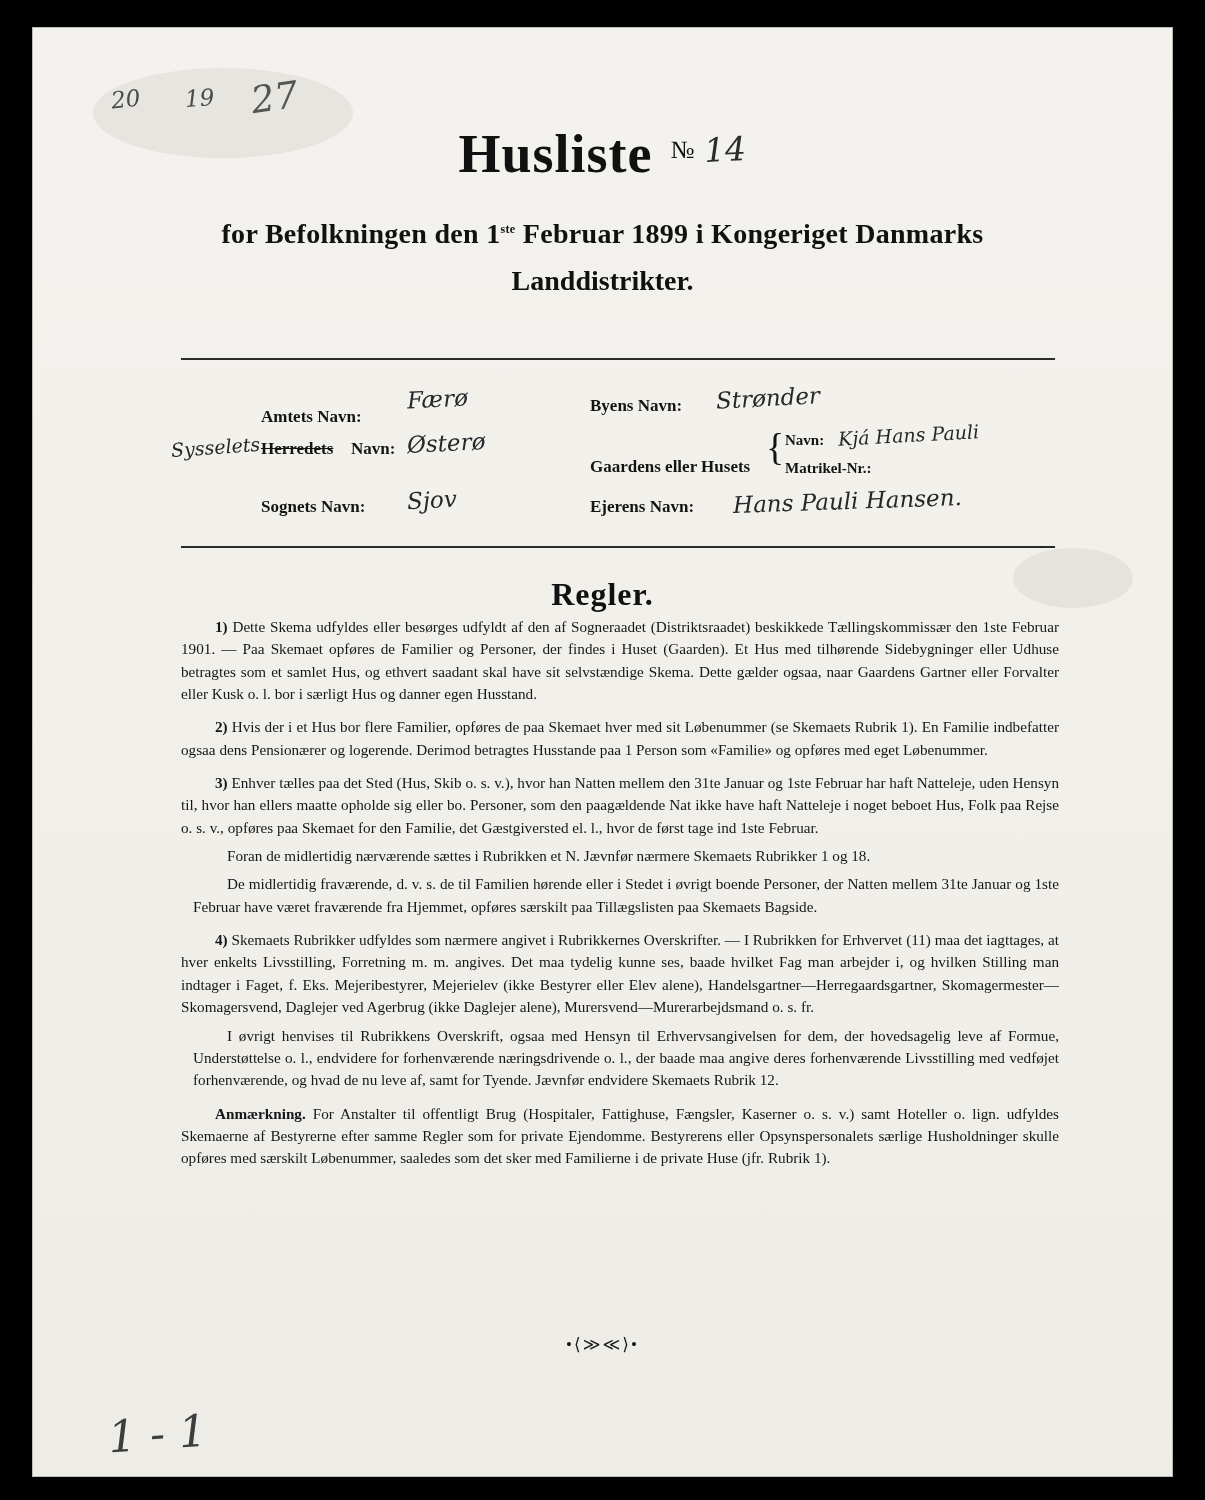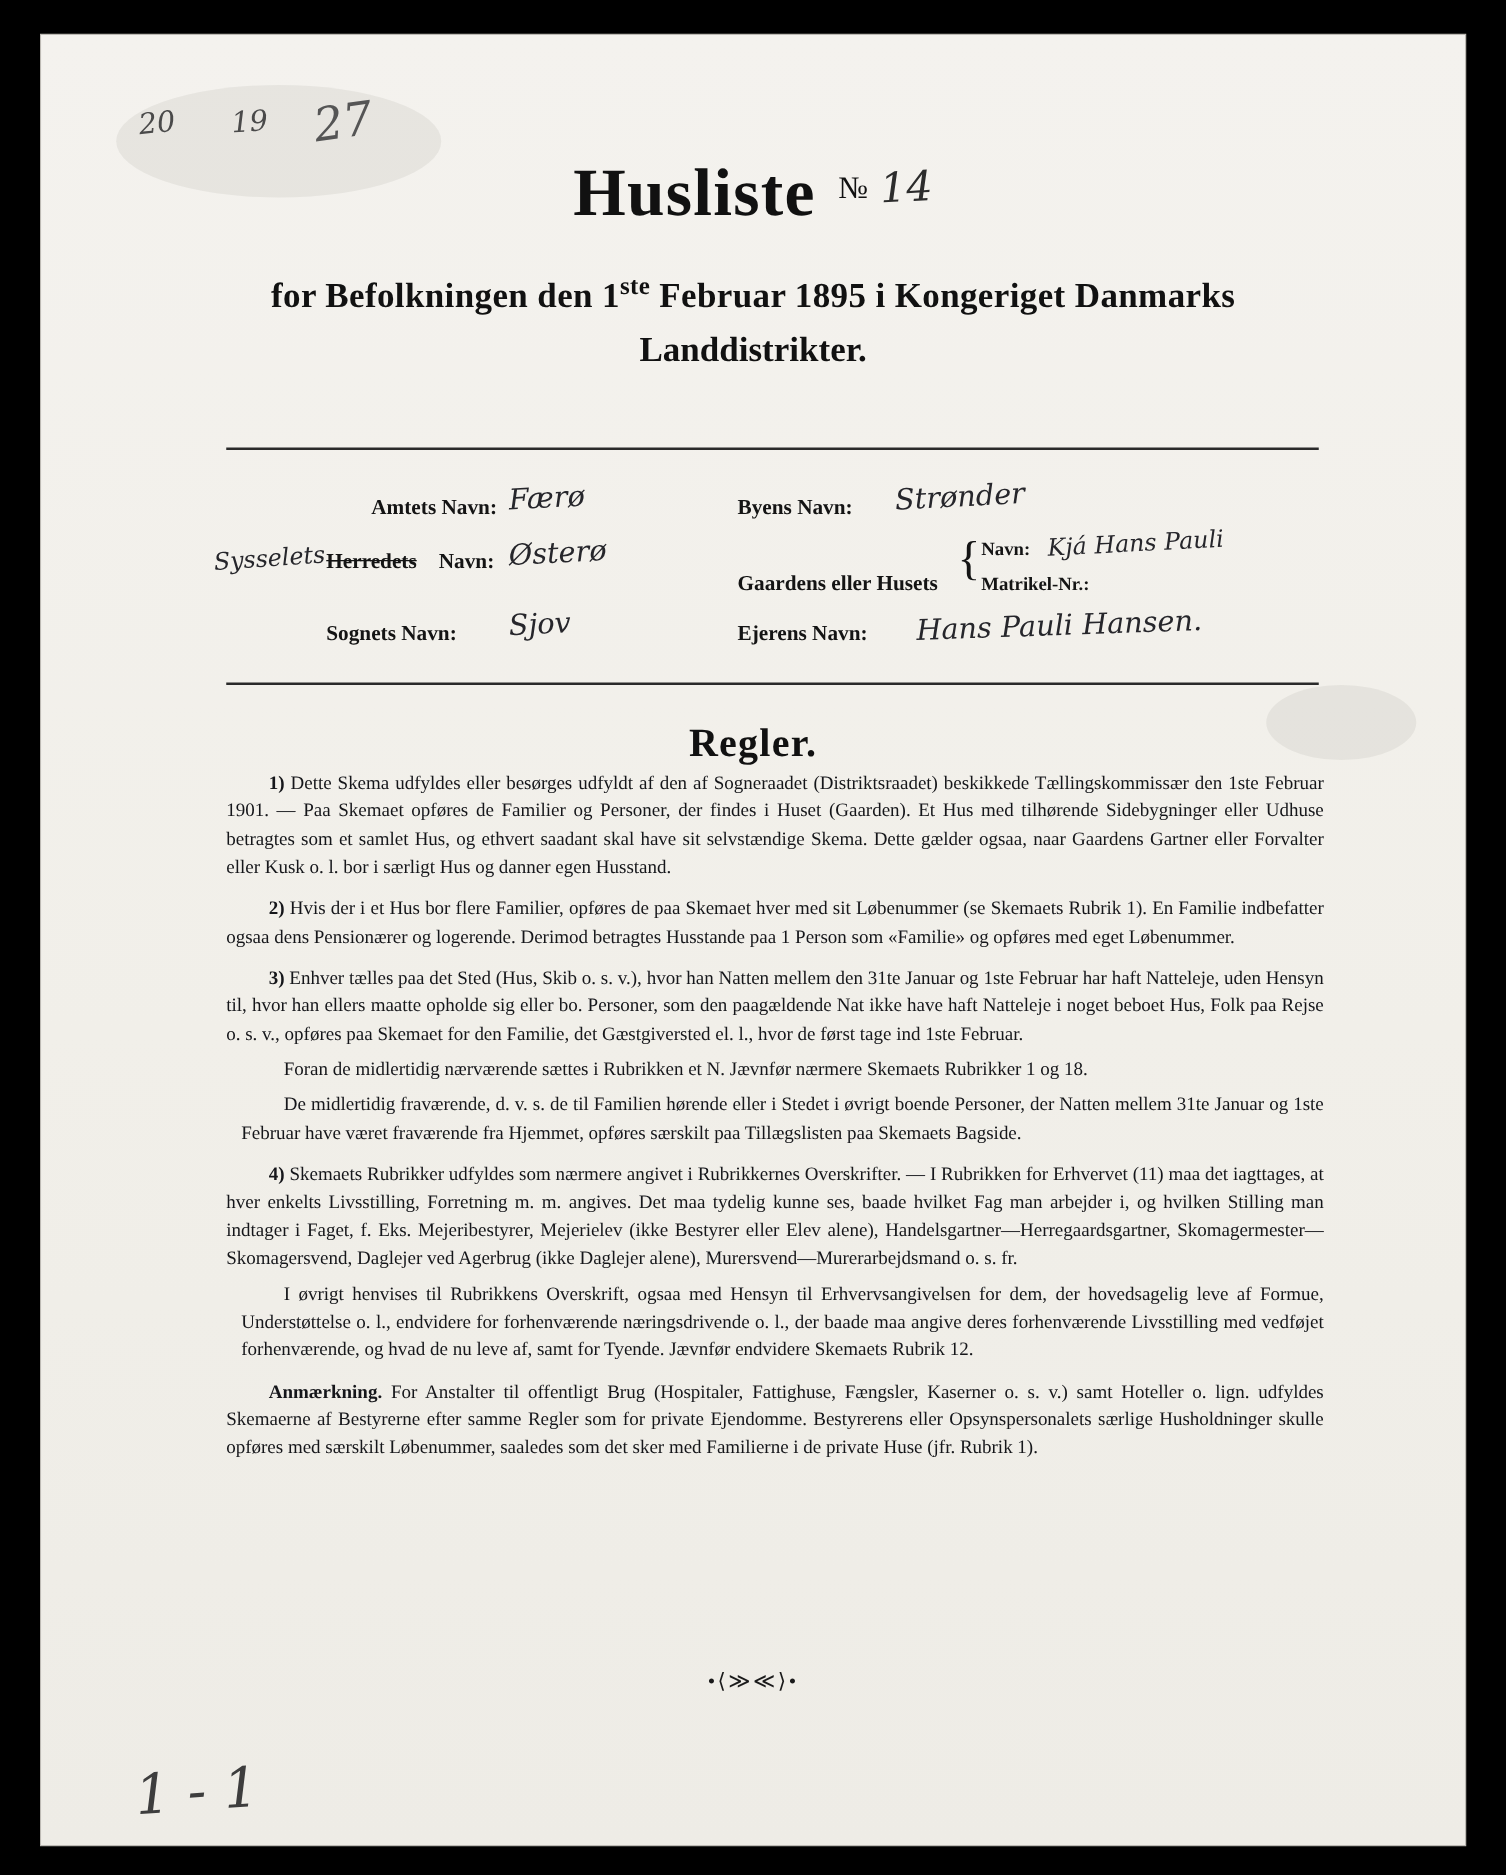--- a/index.html
+++ b/index.html
@@ -74,21 +74,21 @@
   }
   #subtitle1 {
     position: absolute;
     left: 110px; right: 110px; top: 190px;
     text-align: center;
     font-size: 28px;
     font-weight: bold;
     color: #111;
     letter-spacing: 0.3px;
   }
-  #subtitle1 sup { font-size: 20px; }
+  #subtitle1 sup { font-size: 12px; }
   #subtitle2 {
     position: absolute;
     left: 0; right: 0; top: 237px;
     text-align: center;
     font-size: 28px;
     font-weight: bold;
     color: #111;
   }
   
   .hrule {
@@ -182,27 +182,27 @@
     <div class="pencil" id="mark-27">27</div>
     <div class="pencil" id="mark-bottom">1 - 1</div>
 
     <div id="title-row">
       <span class="title-main">Husliste</span>
       <span class="title-no">№</span>
       <span class="title-num-hand">14</span>
     </div>
 
     <div id="subtitle1">
-      <span>for Befolkningen den 1</span><sup>ste</sup><span> Februar 1895 i Kongeriget Danmarks</span>
+      <span>for Befolkningen den 1</span><sup>ste</sup><span> Februar 1899 i Kongeriget Danmarks</span>
     </div>
     <div id="subtitle2">Landdistrikter.</div>
 
     <div class="hrule" id="rule-top"></div>
 
-    <div class="form-label" style="left:228px; top:368px;margin-left:36px;">Amtets Navn:</div>
+    <div class="form-label" style="left:228px; top:379px;">Amtets Navn:</div>
     <div class="hand md" style="left:374px; top:358px; transform:rotate(-3deg);">Færø</div>
 
     <div class="hand sm" style="left:138px; top:408px; transform:rotate(-4deg);">Sysselets</div>
     <div class="form-label strike" style="left:228px; top:411px;">Herredets</div>
     <div class="form-label" style="left:318px; top:411px;">Navn:</div>
     <div class="hand md" style="left:374px; top:402px; transform:rotate(-3deg);">Østerø</div>
 
     <div class="form-label" style="left:228px; top:469px;">Sognets Navn:</div>
     <div class="hand md" style="left:374px; top:459px; transform:rotate(-3deg);">Sjov</div>
 

